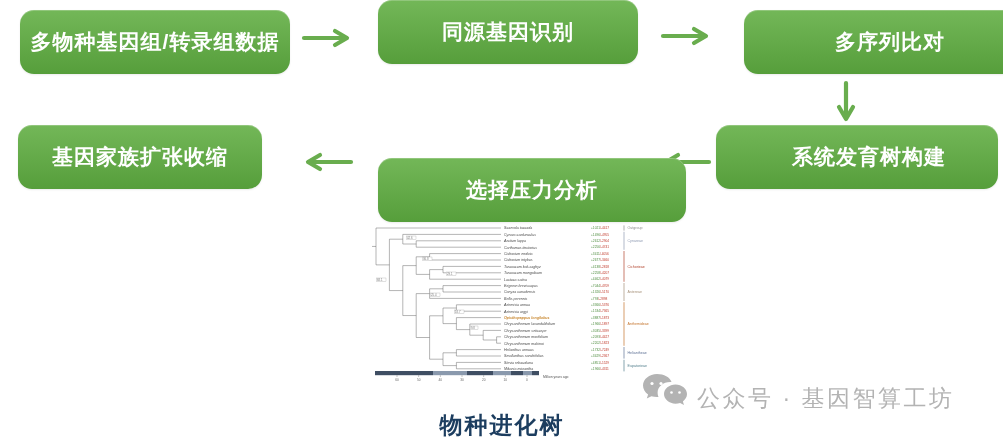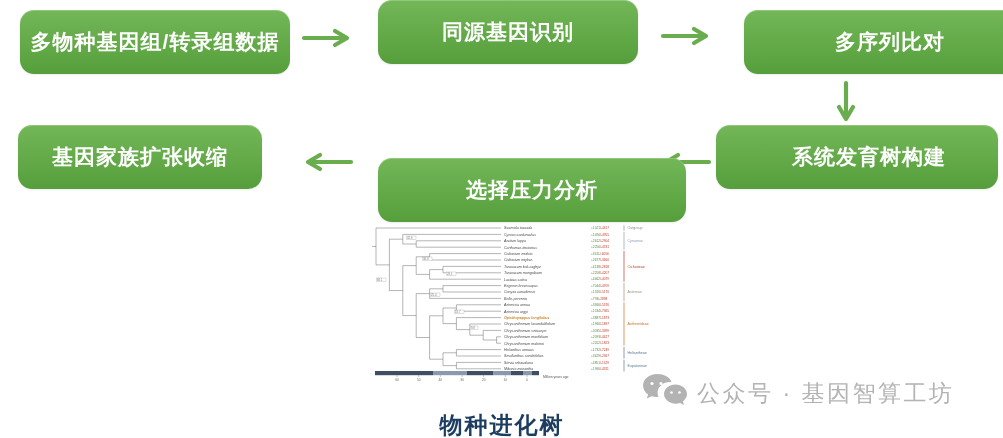--- a/index.html
+++ b/index.html
@@ -20,21 +20,21 @@
   .arrow line,.arrow polyline{
     stroke:var(--arrow,#69ad4e);stroke-width:4.2;fill:none;
     stroke-linecap:round;stroke-linejoin:round;
   }
   .tree-wrap{position:absolute;left:371px;top:213px;width:296px;height:174px;}
   .tree-caption{
     position:absolute;left:372px;top:410px;width:260px;text-align:center;
     color:var(--caption,#1c3d5f);font-size:23px;font-weight:700;letter-spacing:2px;
   }
   .watermark{
-    position:absolute;left:642px;top:372px;display:flex;align-items:center;gap:9px;
+    position:absolute;left:642px;top:372px;display:flex;align-items:flex-end;gap:9px;
     color:var(--wm,#b3b3b3);
   }
   .watermark .wm-text{font-size:23px;letter-spacing:2.5px;white-space:nowrap;}
 </style>
 </head>
 <body>
 
 <div class="flow-box" style="left:20px;top:10px;width:270px;height:64px;">多物种基因组/转录组数据</div>
 
 <div class="arrow" style="left:299px;top:28px;">

